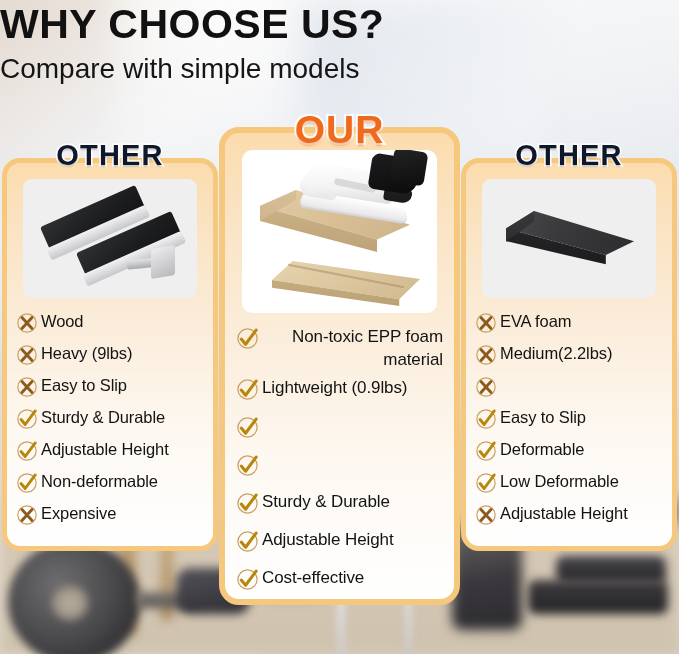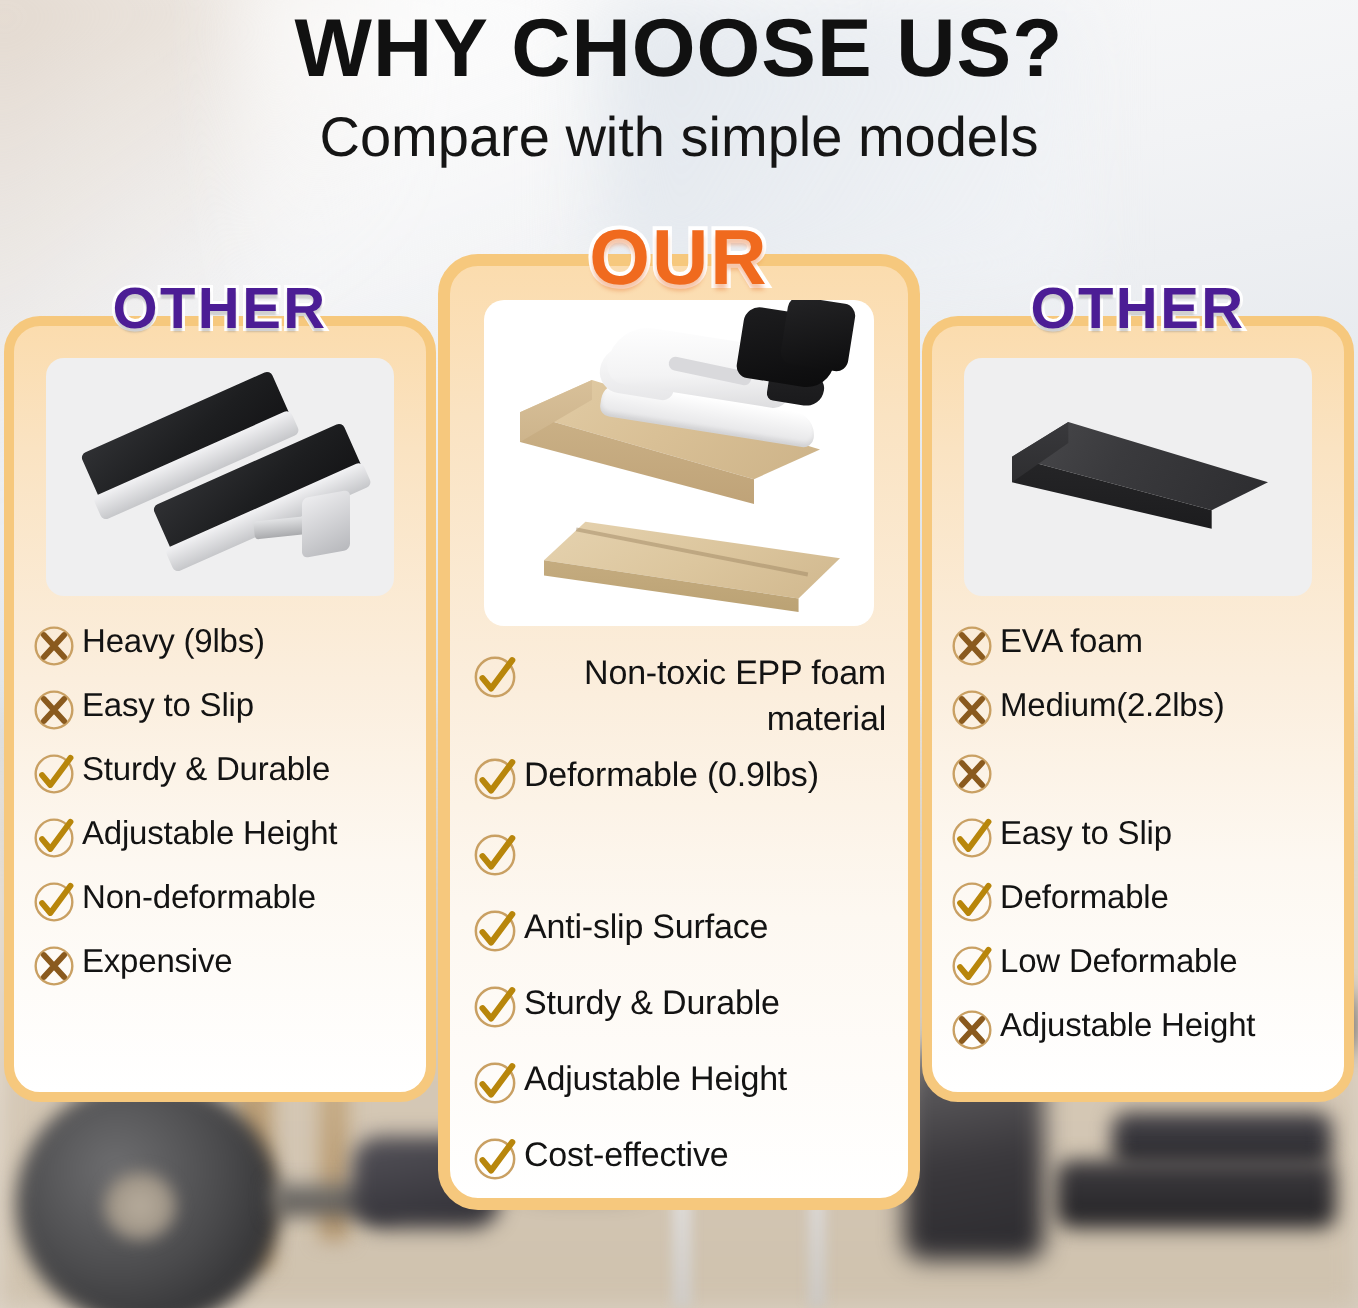--- a/index.html
+++ b/index.html
@@ -168,21 +168,21 @@
     border-radius: 30px;
     background: linear-gradient(170deg, #4a484c, #2a2a2e);
     filter: blur(7px);
   }
 
   
   #heading-block {
     position: absolute;
     left: 0; right: 0; top: 0;
     z-index: 5;
-    text-align: center;
+    text-align: left;
   }
   #main-title {
     margin: 0;
     padding-top: 1px;
     font-size: 41px;
     font-weight: bold;
     letter-spacing: 0.5px;
     color: #111111;
     line-height: 46px;
     font-family: "Liberation Sans", sans-serif;
@@ -230,21 +230,21 @@
     z-index: 9;
     font-weight: bold;
     font-family: "Liberation Sans", sans-serif;
     white-space: nowrap;
     text-align: center;
   }
   .badge.other {
     top: 139px;
     font-size: 29px;
     letter-spacing: 1.2px;
-    color: #4c1d95;
+    color: #0f172a;
     -webkit-text-stroke: 3px #ffffff;
     paint-order: stroke fill;
     text-shadow: 0 2px 1px rgba(120,120,120,.35);
   }
   #badge-left  { left: 2px;   width: 216px; }
   #badge-right { left: 461px; width: 216px; }
   #badge-center {
     top: 108px;
     left: 219px;
     width: 241px;
@@ -539,20 +539,29 @@
       <div class="base"></div>
     </div>
     <div class="board" id="board-b">
       <div class="deck"></div>
       <div class="base"></div>
     </div>
     <div id="board-arm"></div>
     <div id="board-foot"></div>
   </div>
   <ul class="feature-list">
+    <li class="feature-item">
+      <span class="feature-icon">
+        <svg viewBox="0 0 24 24">
+            <circle cx="12" cy="12" r="10" fill="none" stroke="#c9a063" stroke-width="1.3"></circle>
+            <path d="M6.5 6 L17.5 18 M17.5 6 L6.5 18" stroke="#8a5a1e" stroke-width="3.1" stroke-linecap="round" fill="none"></path>
+          </svg>
+      </span>
+      <span class="feature-label">Wood</span>
+    </li>
     <li class="feature-item">
       <span class="feature-icon">
         <svg viewBox="0 0 24 24">
             <circle cx="12" cy="12" r="10" fill="none" stroke="#c9a063" stroke-width="1.3"></circle>
             <path d="M6.5 6 L17.5 18 M17.5 6 L6.5 18" stroke="#8a5a1e" stroke-width="3.1" stroke-linecap="round" fill="none"></path>
           </svg>
       </span>
       <span class="feature-label">Heavy (9lbs)</span>
     </li>
     <li class="feature-item">
@@ -635,38 +644,37 @@
       </span>
       <span class="feature-label">Non-toxic EPP foam material</span>
     </li>
     <li class="feature-item">
       <span class="feature-icon">
         <svg viewBox="0 0 24 24">
             <circle cx="12" cy="12" r="10" fill="none" stroke="#c9a063" stroke-width="1.3"></circle>
             <path d="M5.5 12.6 L10 18 L21 3.2" stroke="#b8860b" stroke-width="3.2" stroke-linecap="round" stroke-linejoin="round" fill="none"></path>
           </svg>
       </span>
-      <span class="feature-label">Deformable (0.9lbs)</span>
-    </li>
-    <li class="feature-item">
-      <span class="feature-icon">
-        <svg viewBox="0 0 24 24">
-            <circle cx="12" cy="12" r="10" fill="none" stroke="#c9a063" stroke-width="1.3"></circle>
-            <path d="M5.5 12.6 L10 18 L21 3.2" stroke="#b8860b" stroke-width="3.2" stroke-linecap="round" stroke-linejoin="round" fill="none"></path>
-          </svg>
-      </span>
-    </li>
-    <li class="feature-item">
-      <span class="feature-icon">
-        <svg viewBox="0 0 24 24">
-            <circle cx="12" cy="12" r="10" fill="none" stroke="#c9a063" stroke-width="1.3"></circle>
-            <path d="M5.5 12.6 L10 18 L21 3.2" stroke="#b8860b" stroke-width="3.2" stroke-linecap="round" stroke-linejoin="round" fill="none"></path>
-          </svg>
-      </span>
-      <span class="feature-label">Anti-slip Surface</span>
+      <span class="feature-label">Lightweight (0.9lbs)</span>
+    </li>
+    <li class="feature-item">
+      <span class="feature-icon">
+        <svg viewBox="0 0 24 24">
+            <circle cx="12" cy="12" r="10" fill="none" stroke="#c9a063" stroke-width="1.3"></circle>
+            <path d="M5.5 12.6 L10 18 L21 3.2" stroke="#b8860b" stroke-width="3.2" stroke-linecap="round" stroke-linejoin="round" fill="none"></path>
+          </svg>
+      </span>
+    </li>
+    <li class="feature-item">
+      <span class="feature-icon">
+        <svg viewBox="0 0 24 24">
+            <circle cx="12" cy="12" r="10" fill="none" stroke="#c9a063" stroke-width="1.3"></circle>
+            <path d="M5.5 12.6 L10 18 L21 3.2" stroke="#b8860b" stroke-width="3.2" stroke-linecap="round" stroke-linejoin="round" fill="none"></path>
+          </svg>
+      </span>
     </li>
     <li class="feature-item">
       <span class="feature-icon">
         <svg viewBox="0 0 24 24">
             <circle cx="12" cy="12" r="10" fill="none" stroke="#c9a063" stroke-width="1.3"></circle>
             <path d="M5.5 12.6 L10 18 L21 3.2" stroke="#b8860b" stroke-width="3.2" stroke-linecap="round" stroke-linejoin="round" fill="none"></path>
           </svg>
       </span>
       <span class="feature-label">Sturdy &amp; Durable</span>
     </li>

